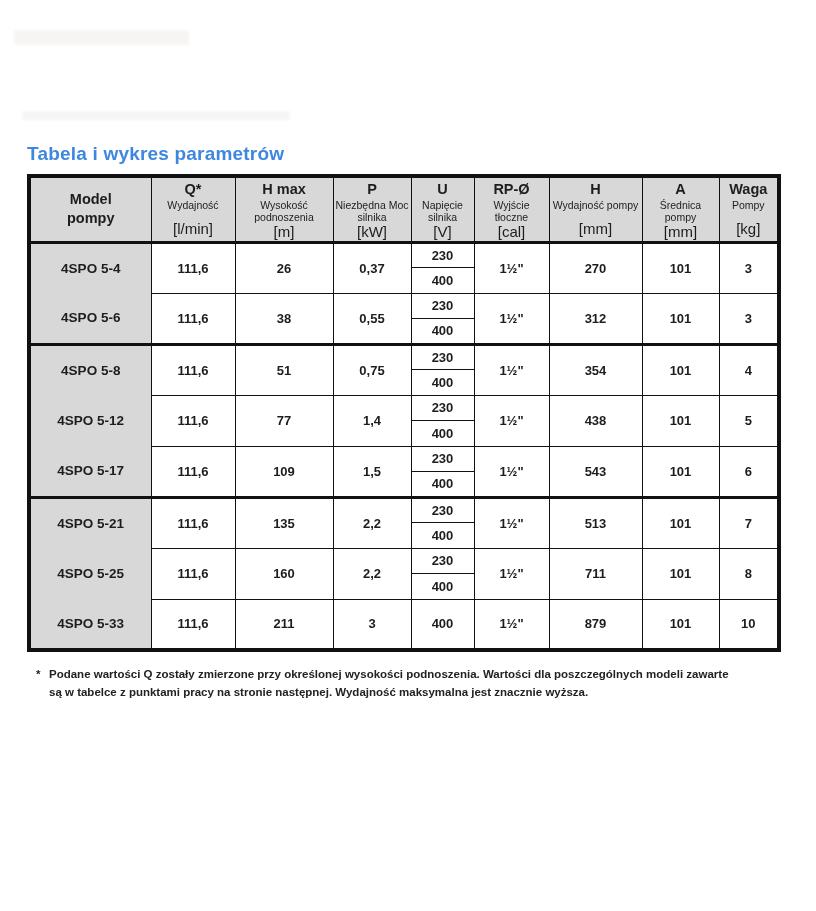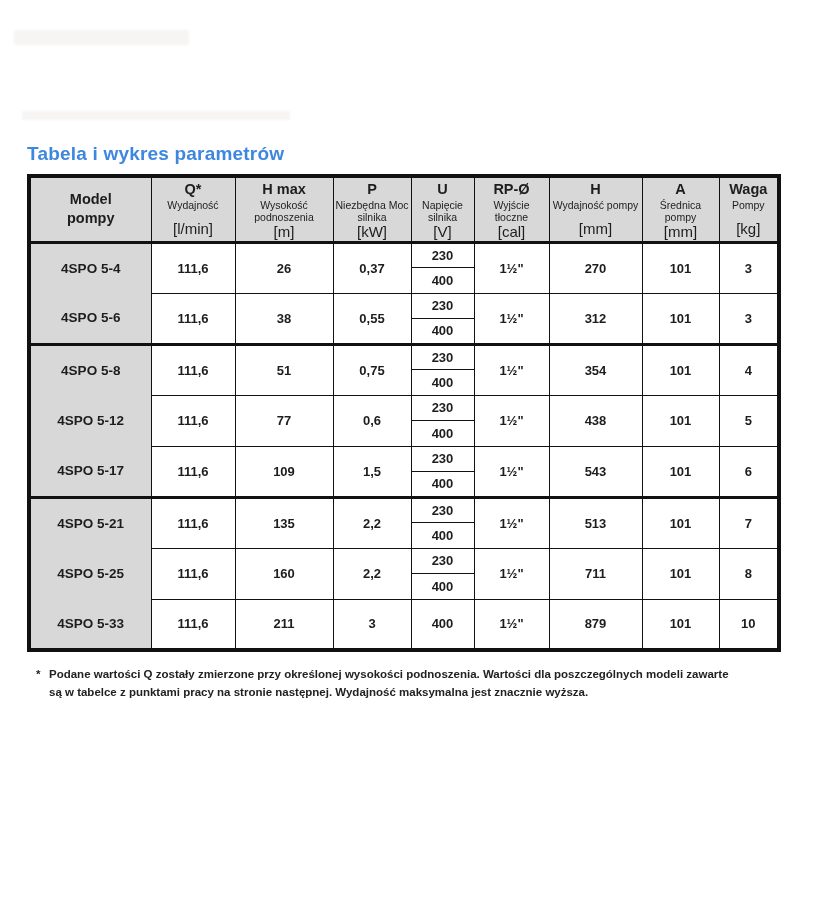--- a/index.html
+++ b/index.html
@@ -198,21 +198,21 @@
             <td rowspan="2">101</td>
             <td rowspan="2">4</td>
           </tr>
           <tr>
             <td class="u-bottom">400</td>
           </tr>
           <tr class="block-start">
             <td class="model-cell" rowspan="2">4SPO 5-12</td>
             <td rowspan="2">111,6</td>
             <td rowspan="2">77</td>
-            <td rowspan="2">0,6</td>
+            <td rowspan="2">1,4</td>
             <td class="u-top">230</td>
             <td rowspan="2">1½"</td>
             <td rowspan="2">438</td>
             <td rowspan="2">101</td>
             <td rowspan="2">5</td>
           </tr>
           <tr>
             <td class="u-bottom">400</td>
           </tr>
           <tr class="block-start">

